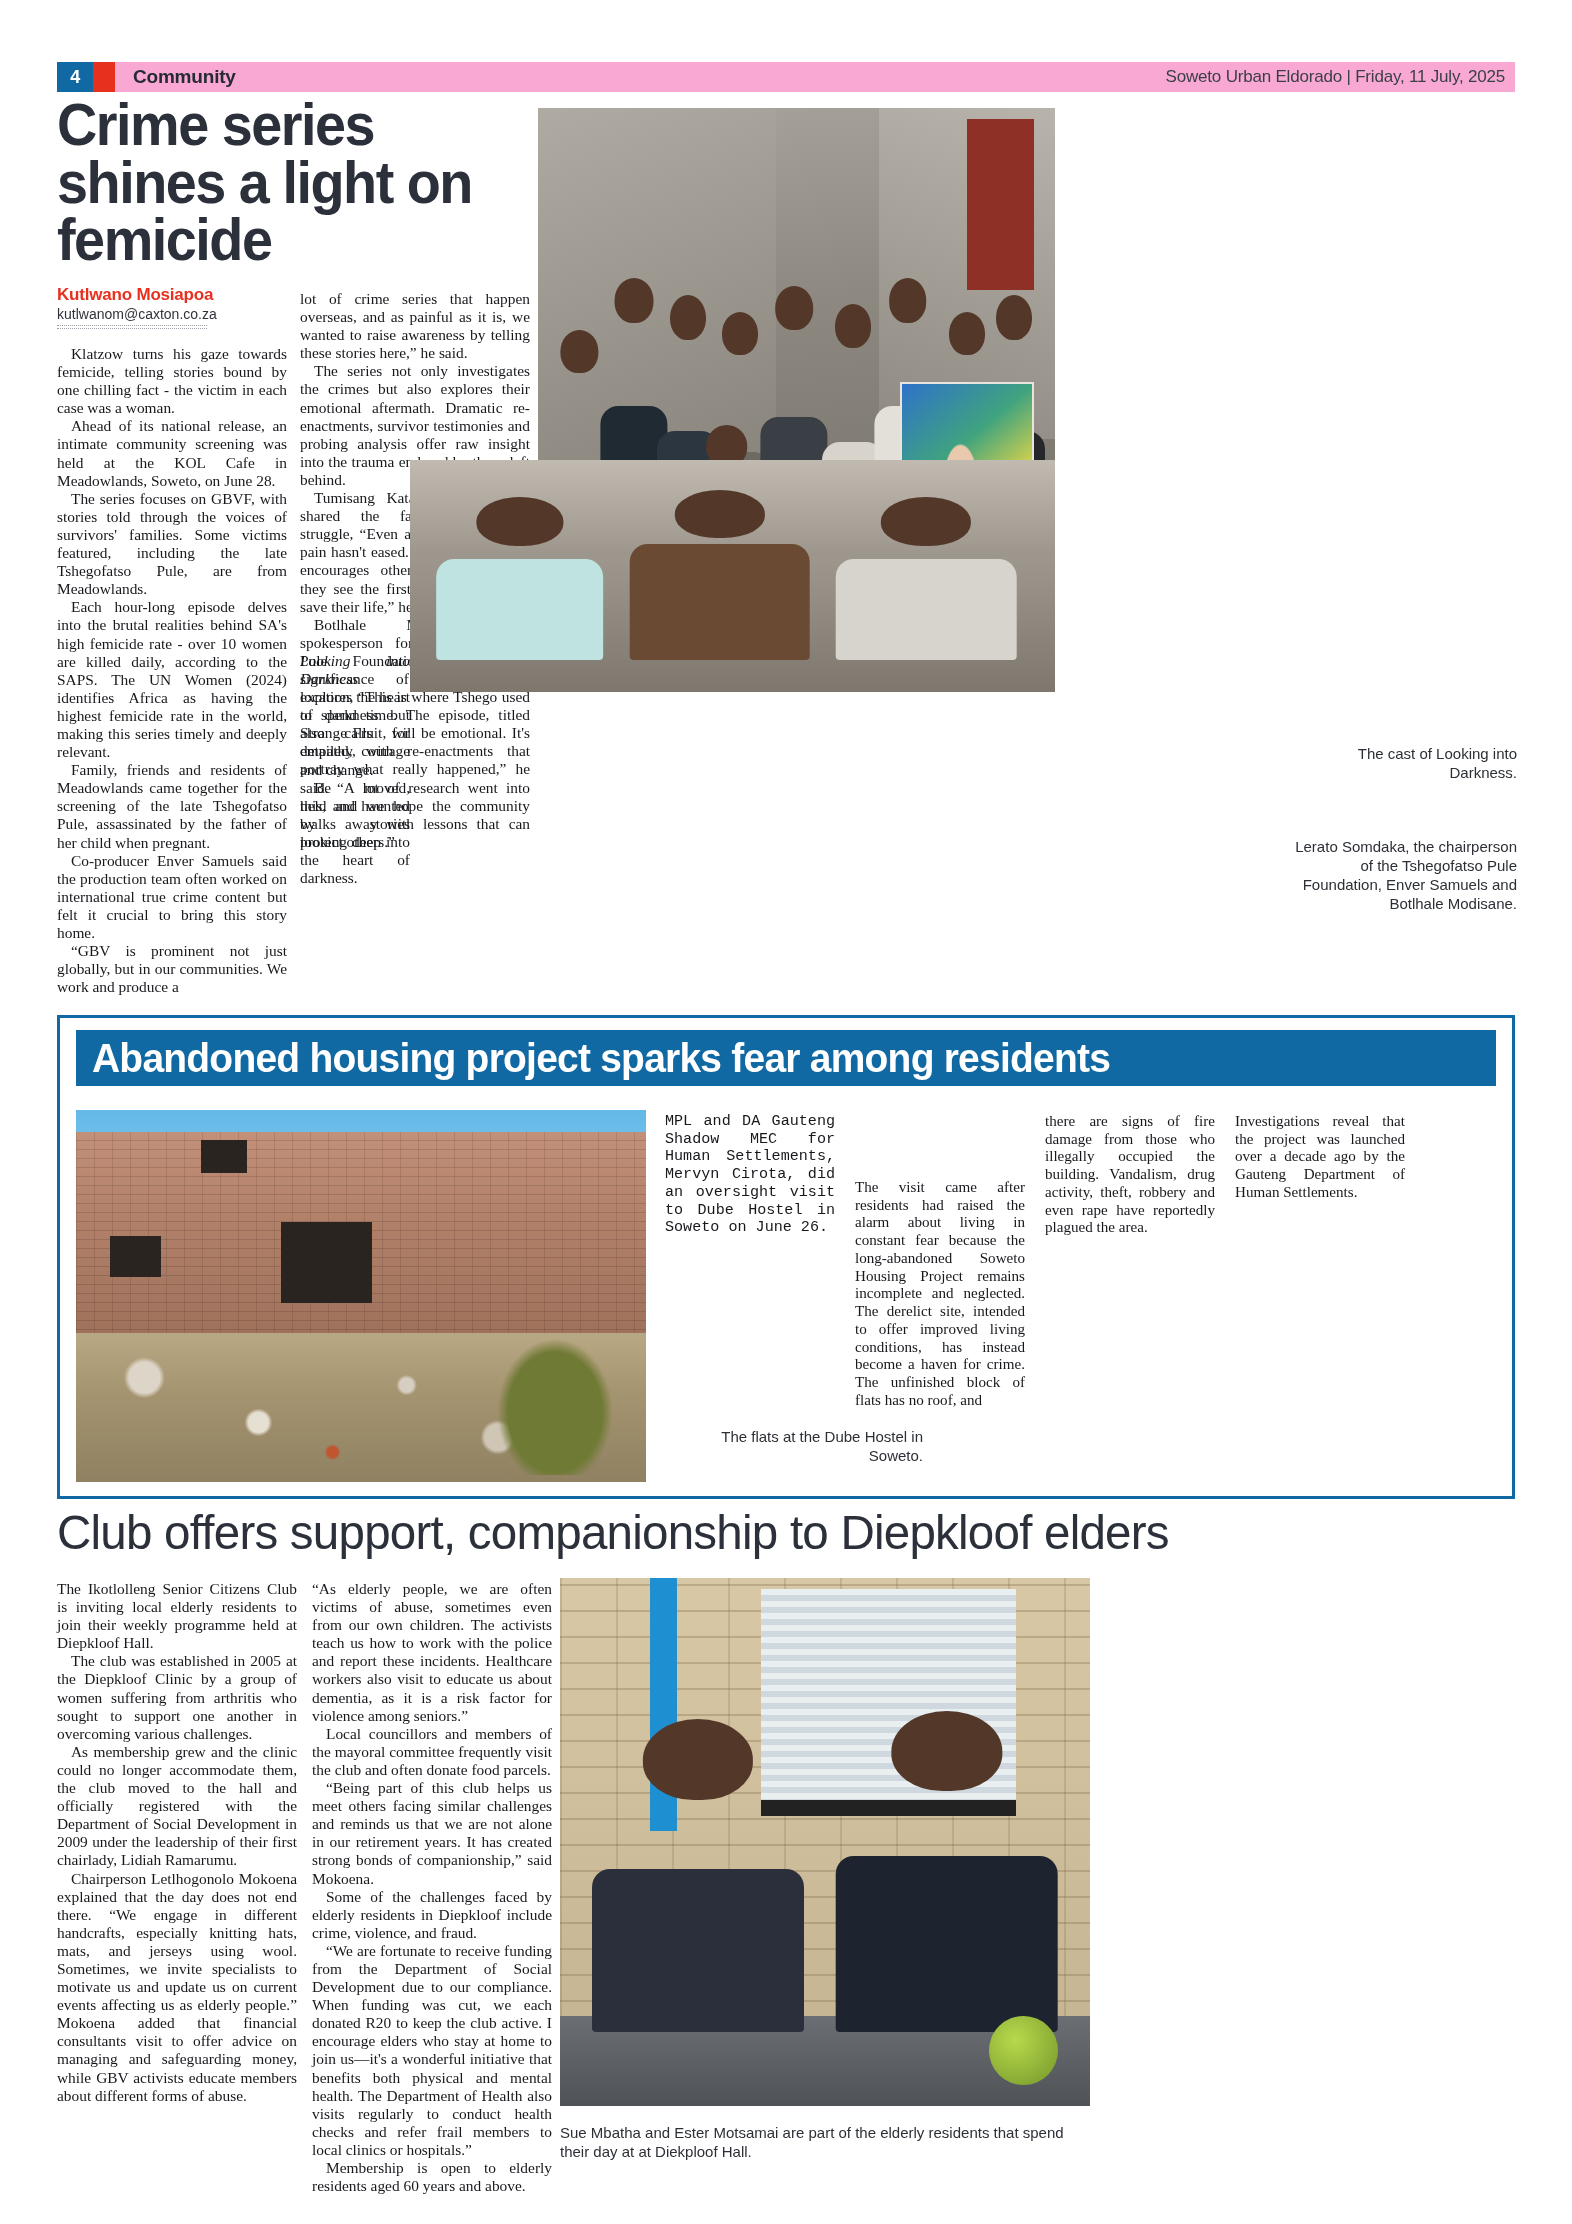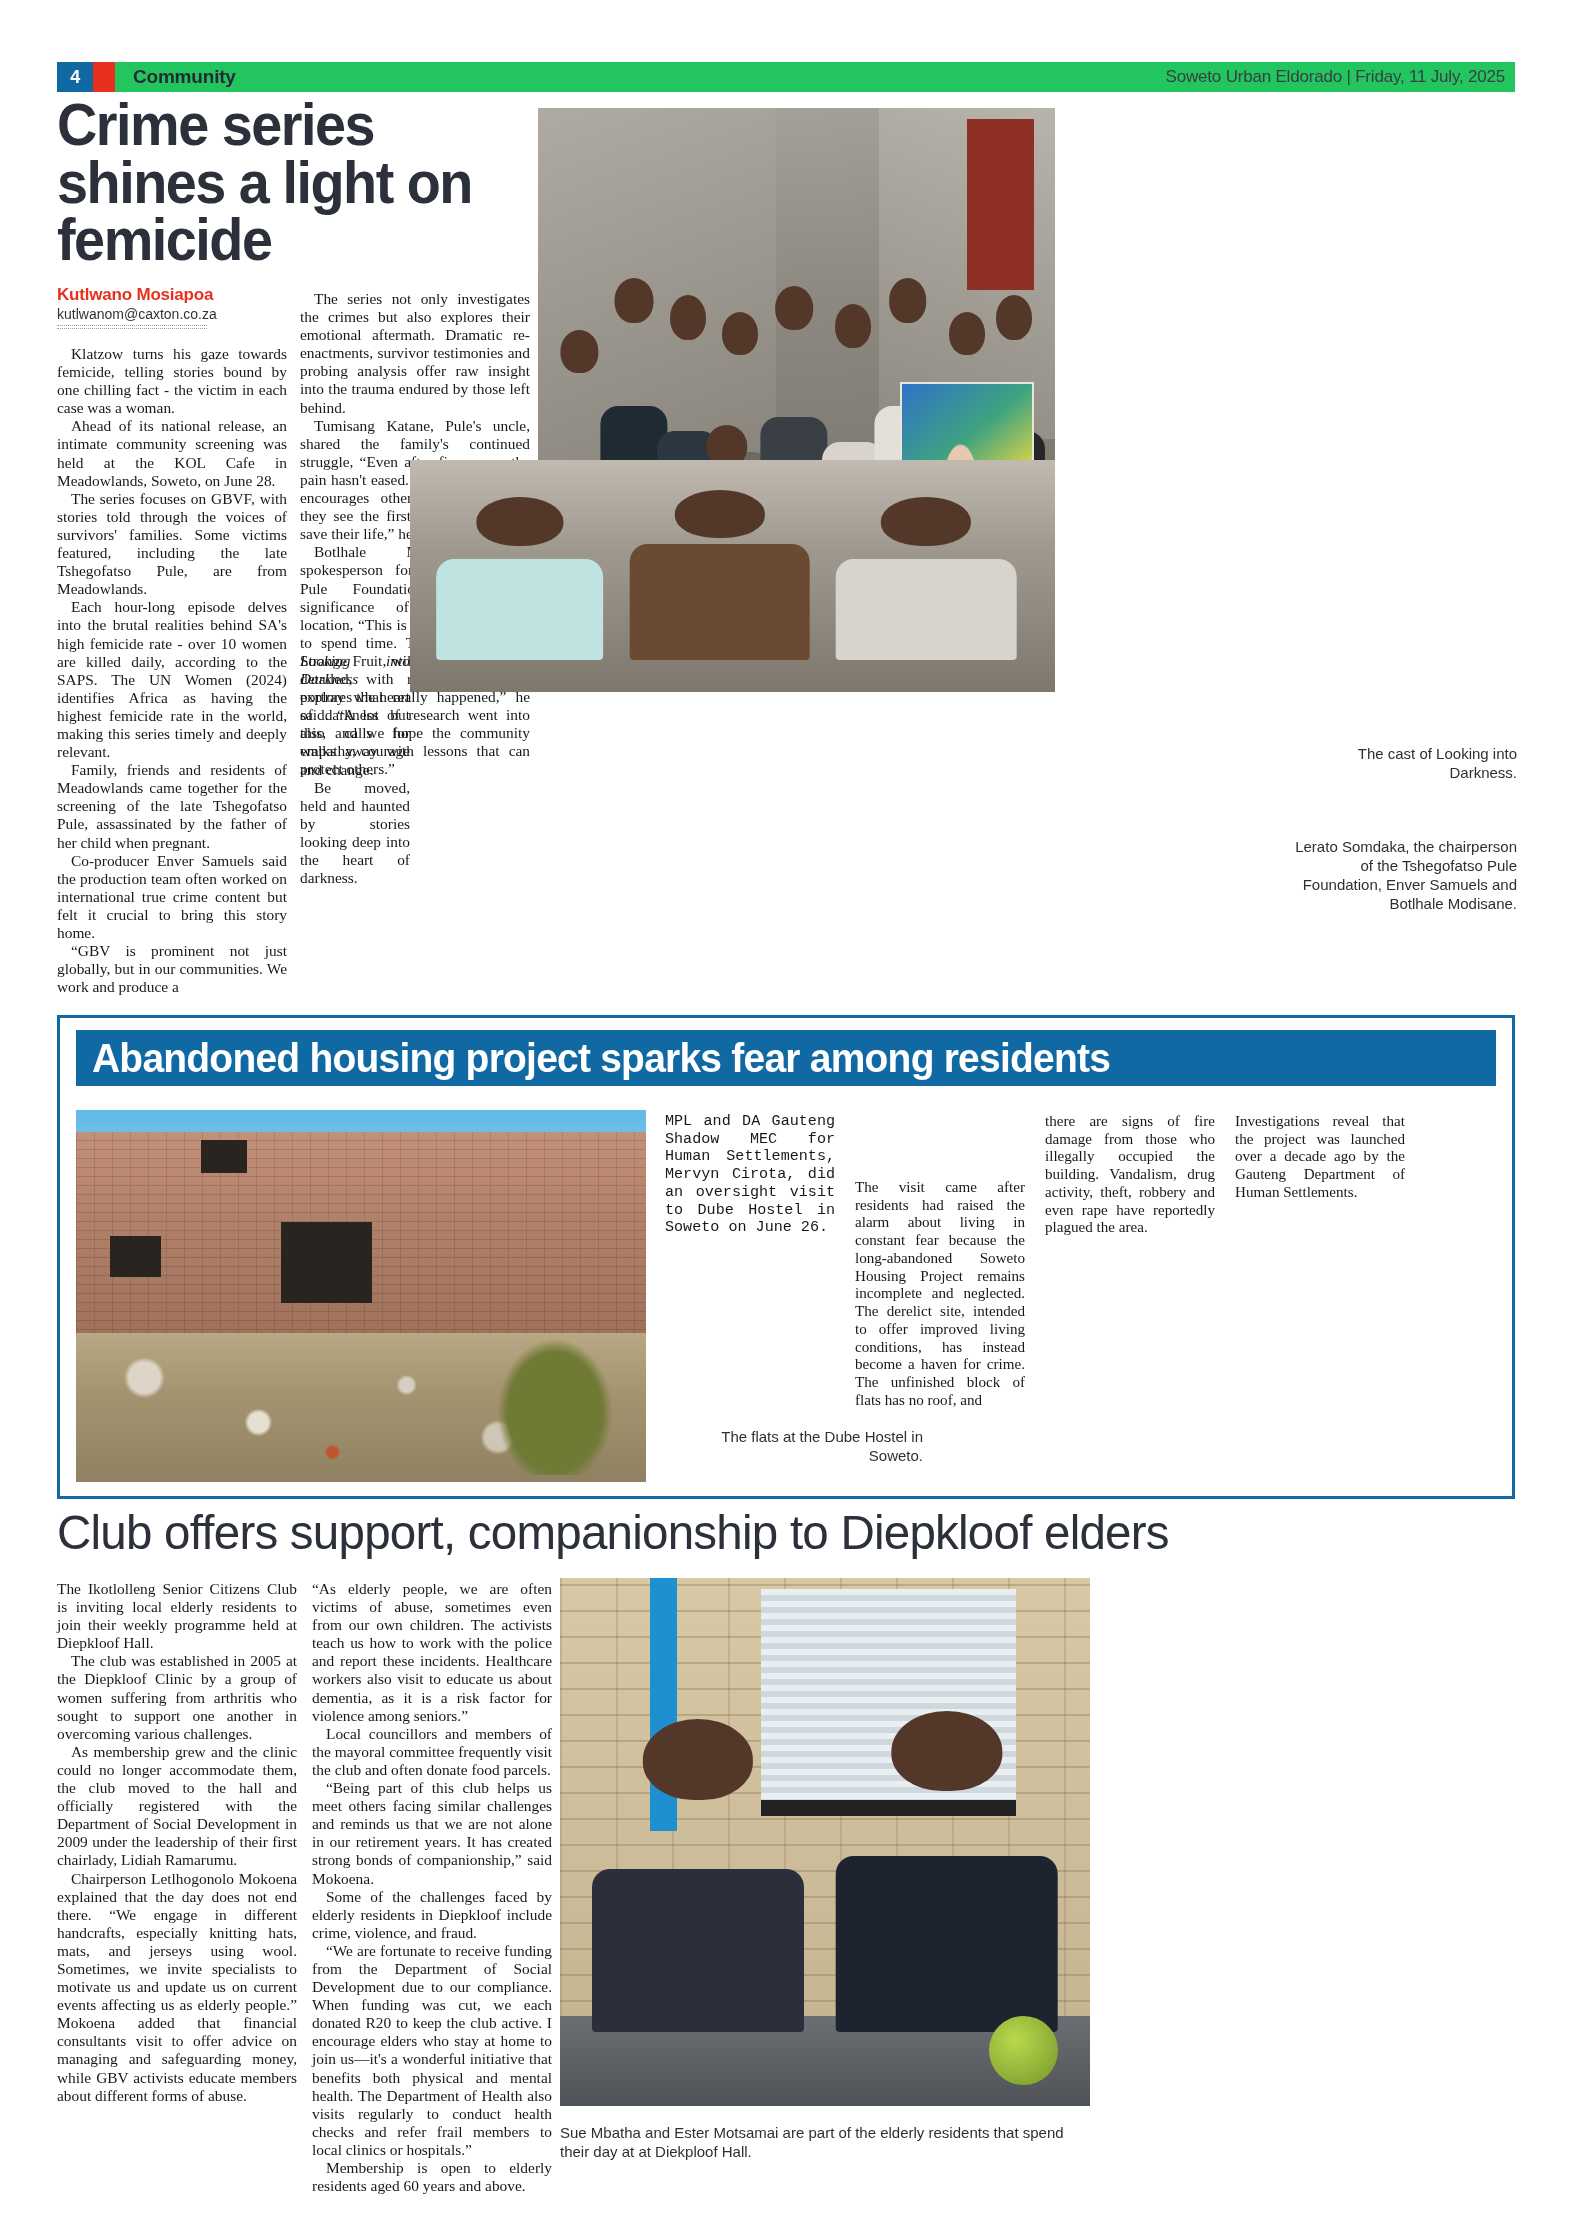--- a/index.html
+++ b/index.html
@@ -31,21 +31,21 @@
     font-size: 18px;
     display: flex; align-items: center; justify-content: center;
     letter-spacing: -0.3px;
   }
   .red-block {
     width: 22px;
     background: #e8301f;
   }
   .section-strip {
     flex: 1;
-    background: #22c55e;
+    background: #f9a8d4;
     display: flex;
     align-items: center;
     justify-content: space-between;
     padding: 0 10px 0 18px;
   }
   .section-name {
     font-family: "Liberation Sans Narrow", "Liberation Sans", sans-serif;
     font-weight: bold;
     font-size: 19px;
     color: #252b33;
@@ -263,20 +263,21 @@
 <div id="a1-col1" class="col-text">
     <p>Klatzow turns his gaze towards femicide, telling stories bound by one chilling fact - the victim in each case was a woman.</p>
     <p>Ahead of its national release, an intimate community screening was held at the KOL Cafe in Meadowlands, Soweto, on June 28.</p>
     <p>The series focuses on GBVF, with stories told through the voices of survivors' families. Some victims featured, including the late Tshegofatso Pule, are from Meadowlands.</p>
     <p>Each hour-long episode delves into the brutal realities behind SA's high femicide rate - over 10 women are killed daily, according to the SAPS. The UN Women (2024) identifies Africa as having the highest femicide rate in the world, making this series timely and deeply relevant.</p>
     <p>Family, friends and residents of Meadowlands came together for the screening of the late Tshegofatso Pule, assassinated by the father of her child when pregnant.</p>
     <p>Co-producer Enver Samuels said the production team often worked on international true crime content but felt it crucial to bring this story home.</p>
     <p>“GBV is prominent not just globally, but in our communities. We work and produce a</p>
   </div>
 <div id="a1-col2" class="col-text">
+    <p class="first">lot of crime series that happen overseas, and as painful as it is, we wanted to raise awareness by telling these stories here,” he said.</p>
     <p>The series not only investigates the crimes but also explores their emotional aftermath. Dramatic re-enactments, survivor testimonies and probing analysis offer raw insight into the trauma endured by those left behind.</p>
     <p>Tumisang Katane, Pule's uncle, shared the family's continued struggle, “Even after five years, the pain hasn't eased. We hope this story encourages others to leave when they see the first red flag; it could save their life,” he said.</p>
     <p>Botlhale Modisane, the spokesperson for the Tshegofatso Pule Foundation, noted the significance of the screening location, “This is where Tshego used to spend time. The episode, titled Strange Fruit, will be emotional. It's detailed, with re-enactments that portray what really happened,” he said. “A lot of research went into this, and we hope the community walks away with lessons that can protect others.”</p>
   </div>
 <div id="a1-col3" class="col-text">
     <p class="first"><em>Looking into Darkness</em> explores the heart of darkness but also calls for empathy, courage and change.</p>
     <p>Be moved, held and haunted by stories looking deep into the heart of darkness.</p>
   </div>
 
 <div class="photo" id="a1-photo-top">

